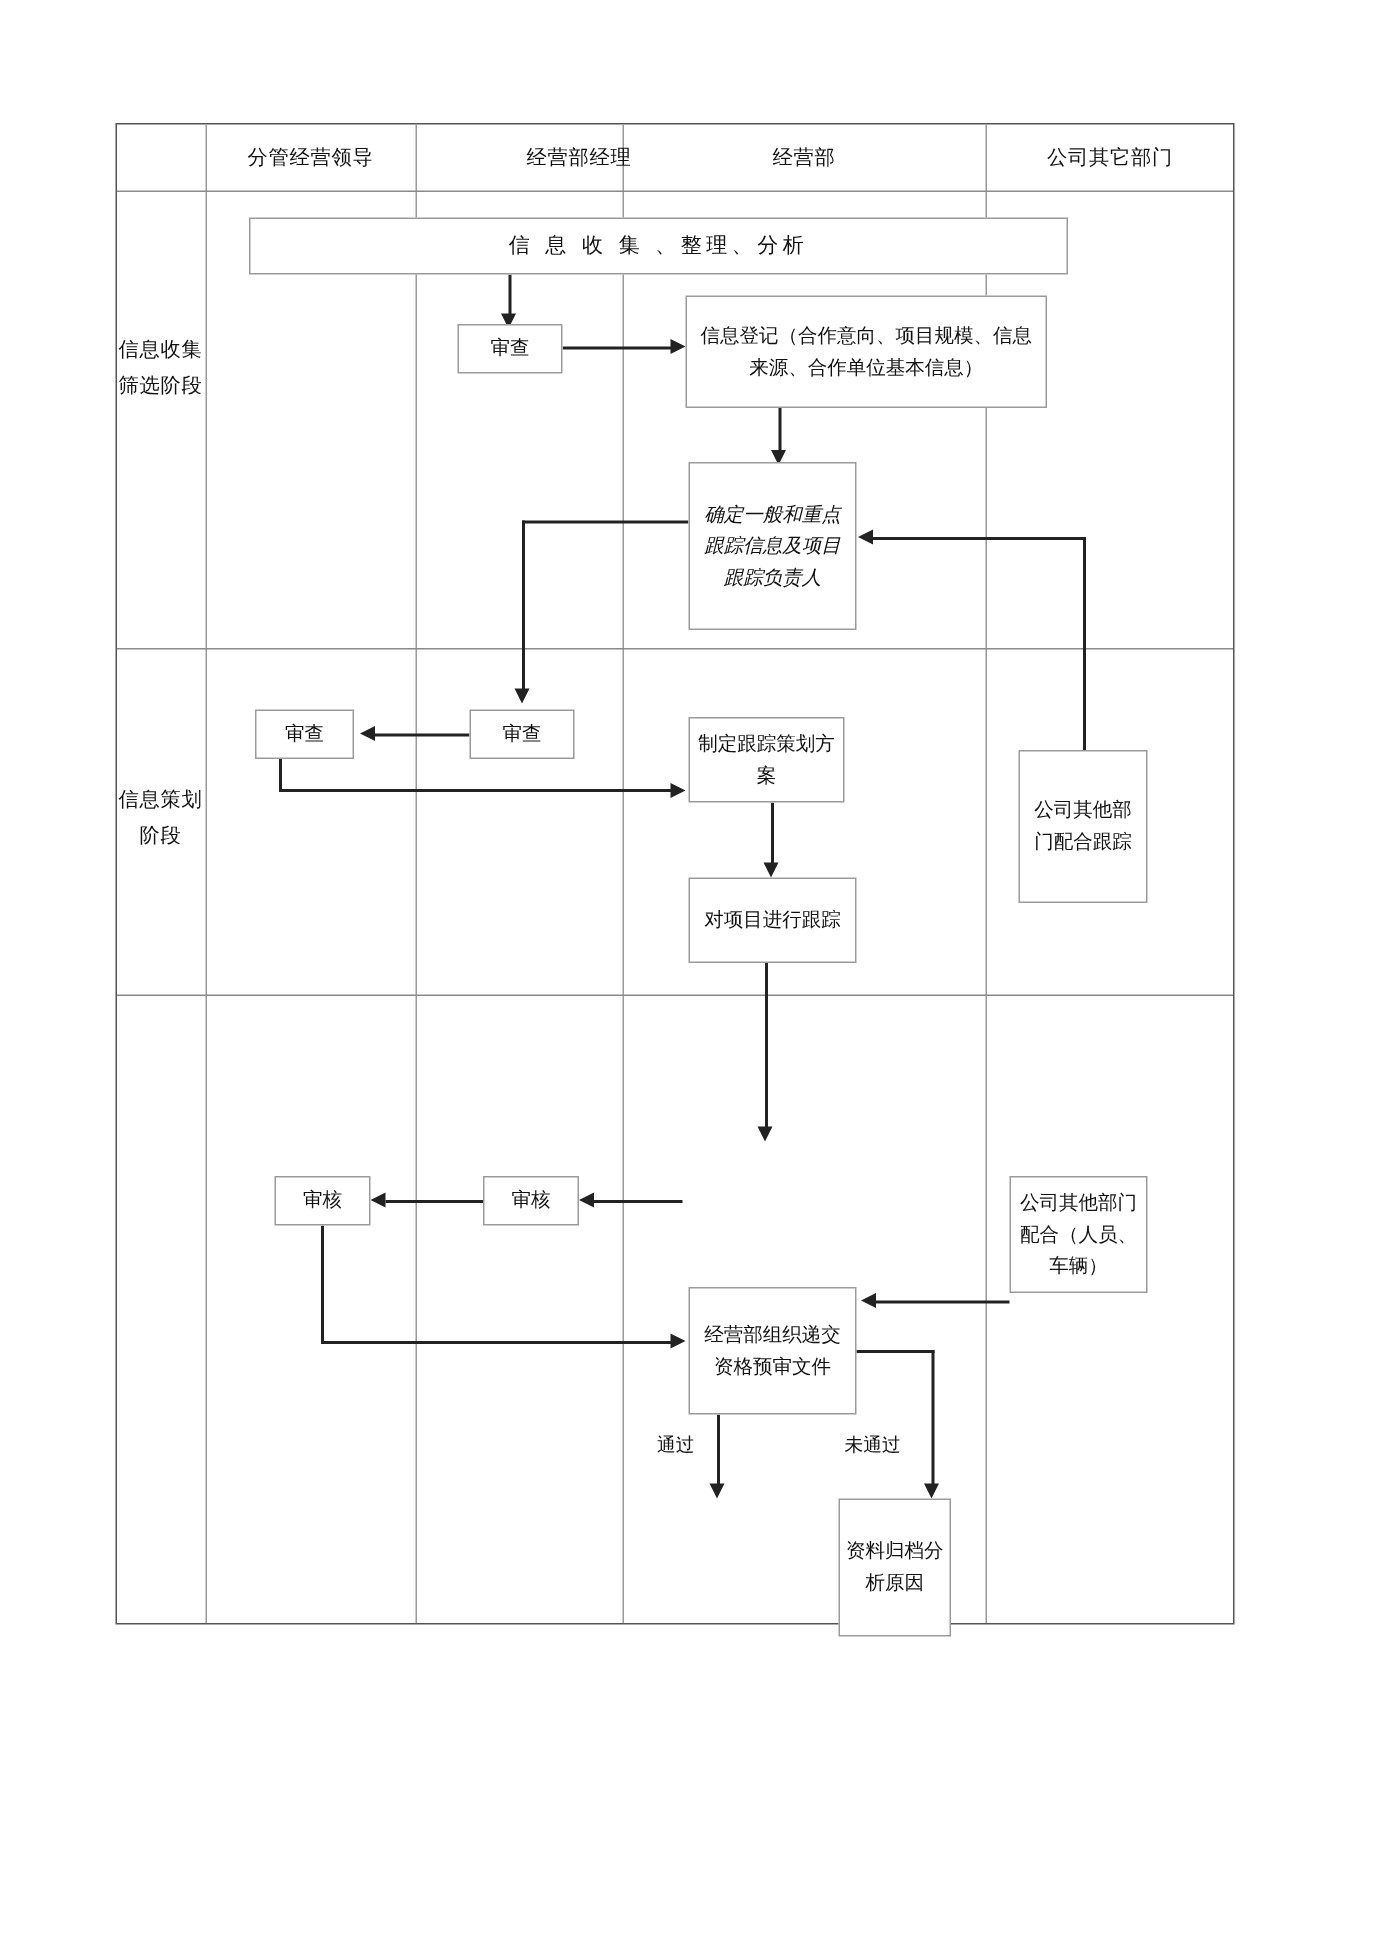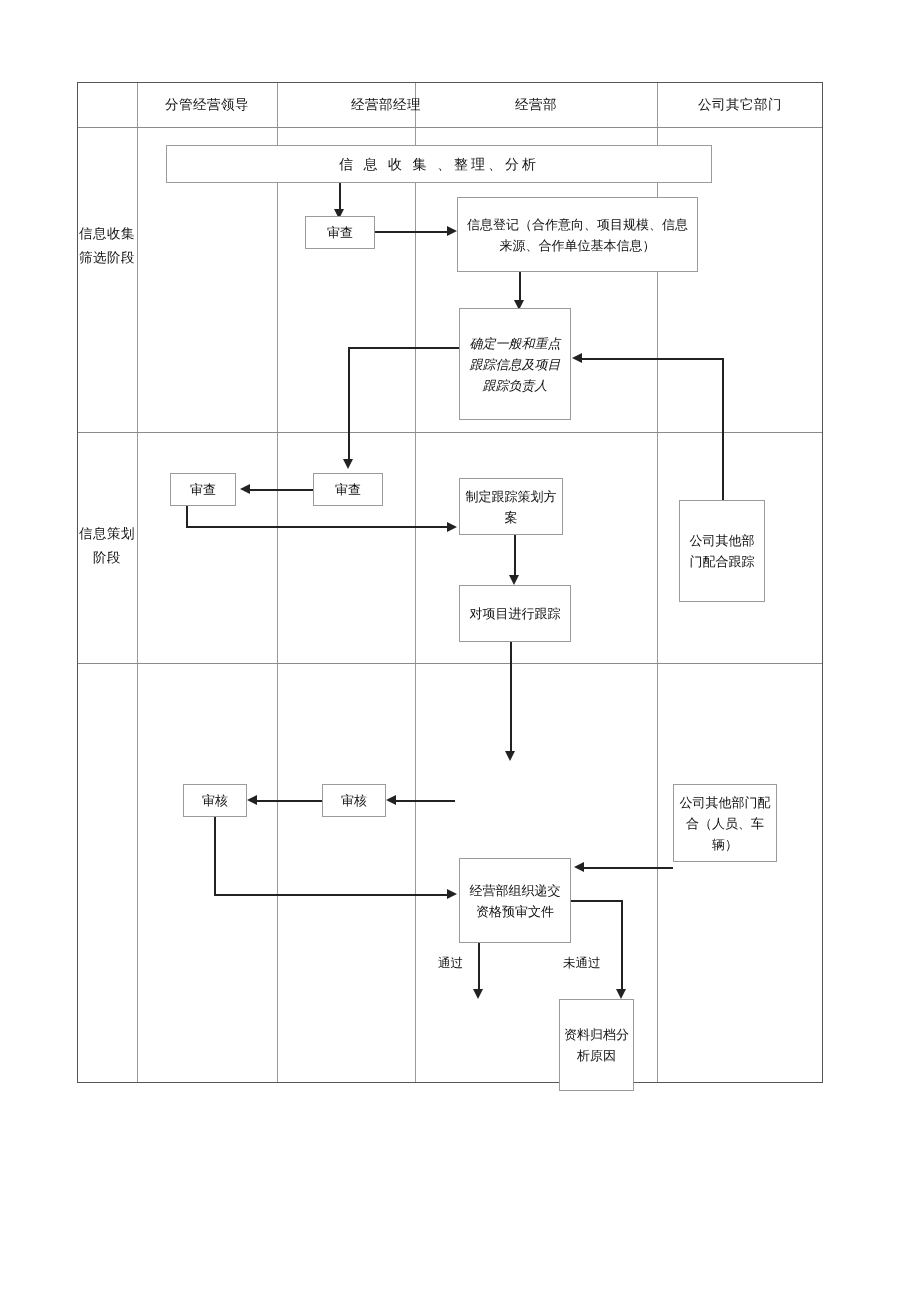--- a/index.html
+++ b/index.html
@@ -172,21 +172,21 @@
   <div class="arrow left" style="left:247px;top:795px;"></div>
 
   <div class="box" style="left:183px;top:784px;width:64px;height:33px;">审核</div>
 
   <div class="seg v" style="left:214px;top:817px;height:79px;"></div>
   <div class="seg h" style="left:214px;top:894px;width:235px;"></div>
   <div class="arrow right" style="left:447px;top:889px;"></div>
 
   <div class="box" style="left:459px;top:858px;width:112px;height:85px;">经营部组织递交资格预审文件</div>
 
-  <div class="box" style="left:673px;top:784px;width:104px;height:78px;">公司其他部门配合（人员、车辆）</div>
+  <div class="box" style="left:673px;top:784px;width:92px;height:78px;">公司其他部门配合（人员、车辆）</div>
 
   <div class="seg h" style="left:584px;top:867px;width:89px;"></div>
   <div class="arrow left" style="left:574px;top:862px;"></div>
 
   <div class="seg v" style="left:478px;top:943px;height:48px;"></div>
   <div class="arrow down" style="left:473px;top:989px;"></div>
   <div class="edge-label" style="left:437px;top:955px;">通过</div>
 
   <div class="seg h" style="left:569px;top:900px;width:54px;"></div>
   <div class="seg v" style="left:621px;top:900px;height:91px;"></div>

